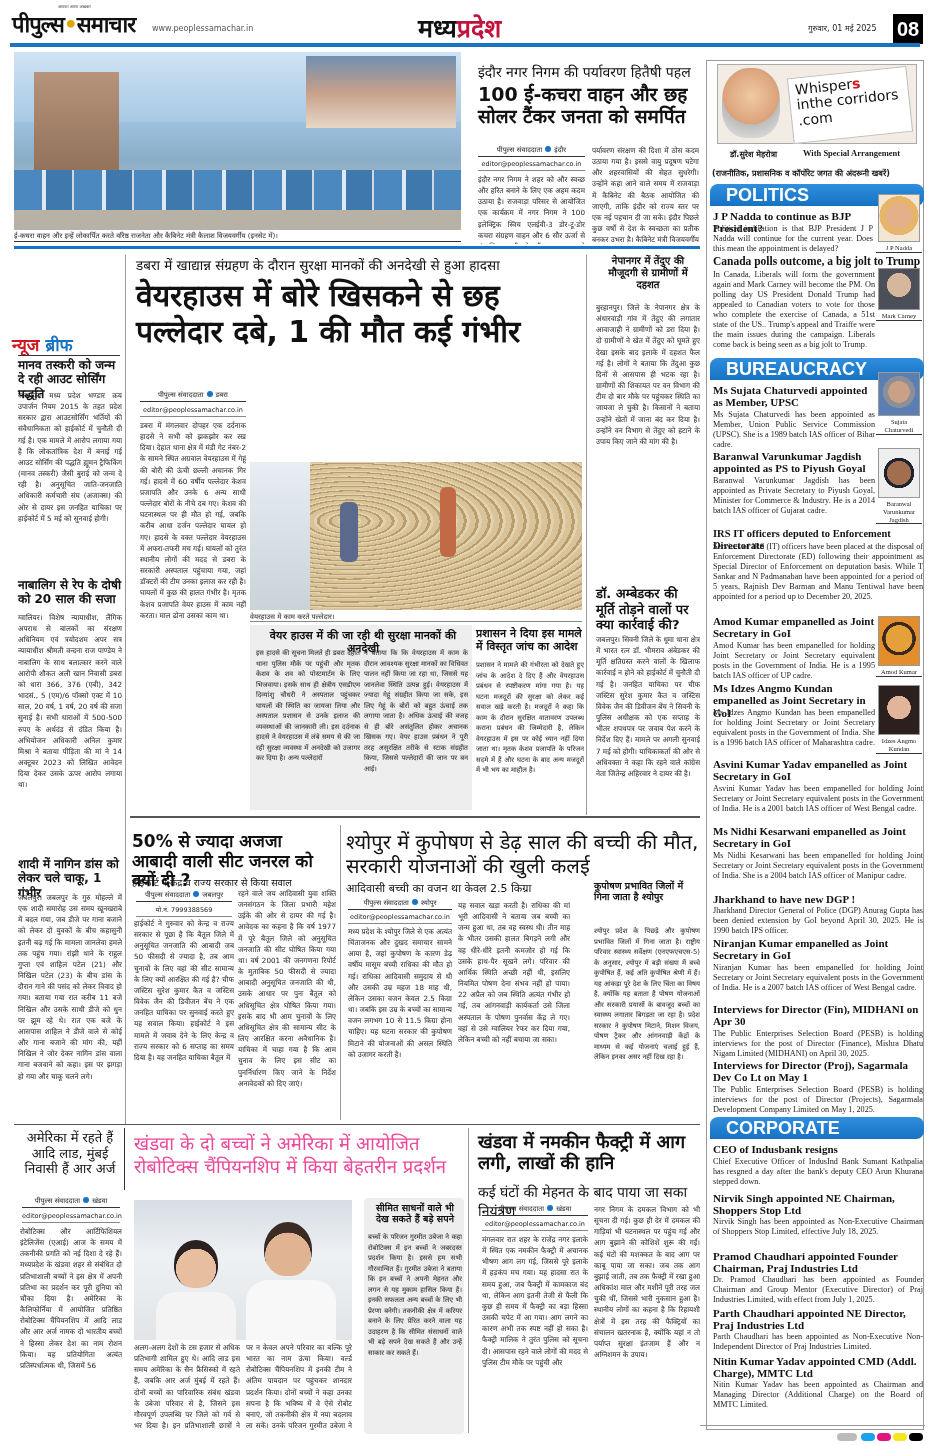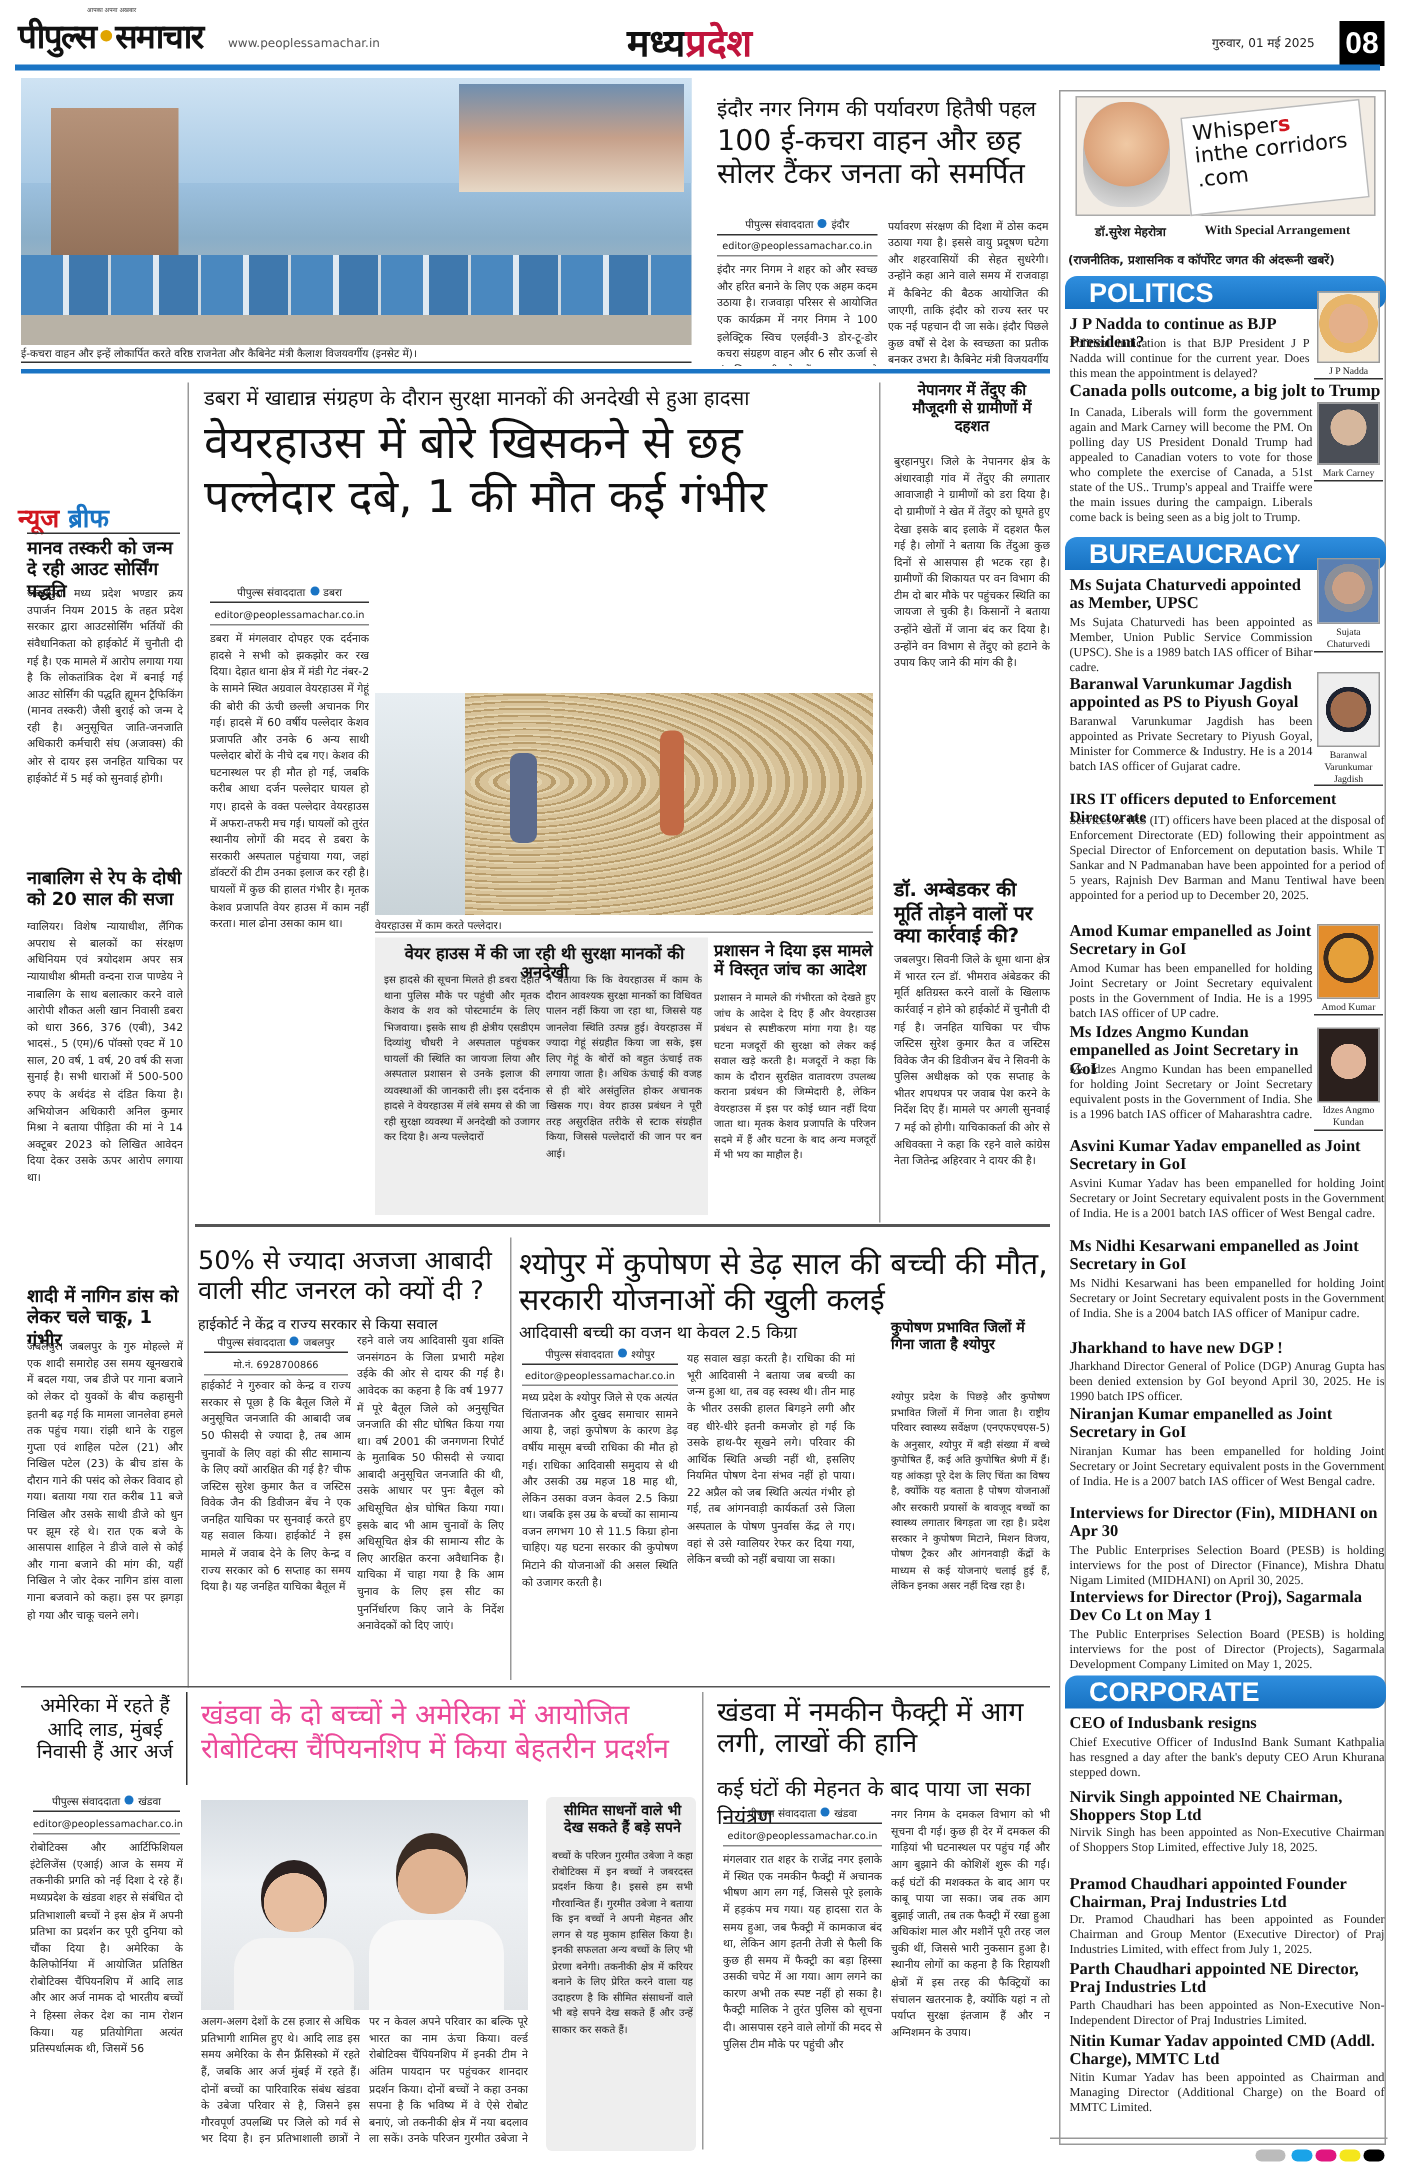--- a/index.html
+++ b/index.html
@@ -12,21 +12,21 @@
 .url{left:86px;top:24px;font-size:8px;color:#555}
 .section{left:418px;top:10px;font-size:25px;font-weight:bold;color:#111}
 .section span{color:#c0143c}
 .date{left:808px;top:22px;font-size:8px;color:#222}
 .pageno{left:893px;top:14px;width:30px;height:30px;background:#000;color:#fff;font-size:20px;font-weight:bold;text-align:center;line-height:30px;font-family:"Liberation Sans",sans-serif}
 .topbar{left:10px;top:43px;width:910px;height:4px;background:#1a74c4}
 .photo{background:linear-gradient(180deg,#b9d4ea 0%,#9cc0de 40%,#8aaec8 60%,#c9c2b4 100%)}
 .vans{background:repeating-linear-gradient(90deg,#4a88bf 0 28px,#dfe9f2 28px 32px,#3f78ad 32px 58px,#cfd8e0 58px 60px)}
 .cap{font-size:7px;color:#222;white-space:nowrap;overflow:hidden}
 .h-sub{font-size:13px;color:#111}
-.h-big{font-weight:normal;color:#111;line-height:1.15}
+.h-big{font-weight:bold;color:#111;line-height:1.15}
 .byline{font-size:7px;color:#222;border-bottom:1px solid #333;padding-bottom:2px;text-align:center}
 .byline .bl{display:inline-block;width:6px;height:6px;border-radius:50%;background:#1a74c4;margin:0 3px}
 .email{font-size:6.5px;color:#222;border-bottom:1px solid #888;text-align:center;padding:2px 0}
 .txt{font-size:7.2px;line-height:1.55;color:#222;text-align:justify;overflow:hidden}
 .rule{background:#1a74c4;height:3px}
 .vr{width:1px;background:#999}
 .hr{height:1px;background:#888}
 .nb{left:12px;top:333px;font-size:17px;font-weight:bold}
 .nb .r{color:#d1161f}.nb .b{color:#1a74c4}
 .boxhead{font-size:12px;font-weight:bold;line-height:1.2;color:#111}
@@ -112,21 +112,21 @@
 <div class="abs boxhead" style="left:596px;top:255px;width:104px;font-size:10px;text-align:center">नेपानगर में तेंदुए की मौजूदगी से ग्रामीणों में दहशत</div>
 <div class="abs txt" style="left:596px;top:302px;width:104px;height:275px">बुरहानपुर। जिले के नेपानगर क्षेत्र के अंधारवाड़ी गांव में तेंदुए की लगातार आवाजाही ने ग्रामीणों को डरा दिया है। दो ग्रामीणों ने खेत में तेंदुए को घूमते हुए देखा इसके बाद इलाके में दहशत फैल गई है। लोगों ने बताया कि तेंदुआ कुछ दिनों से आसपास ही भटक रहा है। ग्रामीणों की शिकायत पर वन विभाग की टीम दो बार मौके पर पहुंचकर स्थिति का जायजा ले चुकी है। किसानों ने बताया उन्होंने खेतों में जाना बंद कर दिया है। उन्होंने वन विभाग से तेंदुए को हटाने के उपाय किए जाने की मांग की है।</div>
 <div class="abs boxhead" style="left:596px;top:586px;width:104px;font-size:13px">डॉ. अम्बेडकर की मूर्ति तोड़ने वालों पर क्या कार्रवाई की?</div>
 <div class="abs txt" style="left:596px;top:634px;width:104px;height:180px">जबलपुर। सिवनी जिले के धूमा थाना क्षेत्र में भारत रत्न डॉ. भीमराव अंबेडकर की मूर्ति क्षतिग्रस्त करने वालों के खिलाफ कार्रवाई न होने को हाईकोर्ट में चुनौती दी गई है। जनहित याचिका पर चीफ जस्टिस सुरेश कुमार कैत व जस्टिस विवेक जैन की डिवीजन बेंच ने सिवनी के पुलिस अधीक्षक को एक सप्ताह के भीतर शपथपत्र पर जवाब पेश करने के निर्देश दिए हैं। मामले पर अगली सुनवाई 7 मई को होगी। याचिकाकर्ता की ओर से अधिवक्ता ने कहा कि रहने वाले कांग्रेस नेता जितेन्द्र अहिरवार ने दायर की है।</div>
 
 <div class="abs rule" style="left:130px;top:816px;width:570px;height:2px;background:#555"></div>
 
 <div class="abs h-big" style="left:132px;top:832px;width:200px;font-size:17px">50% से ज्यादा अजजा आबादी वाली सीट जनरल को क्यों दी ?</div>
 <div class="abs h-sub" style="left:132px;top:876px;width:205px;font-size:9.5px">हाईकोर्ट ने केंद्र व राज्य सरकार से किया सवाल</div>
 <div class="abs byline" style="left:136px;top:890px;width:96px"><span>पीपुल्स संवाददाता</span><span class="bl"></span><span>जबलपुर</span></div>
-<div class="abs email" style="left:136px;top:903px;width:96px">मो.नं. 6928700866</div>
+<div class="abs email" style="left:136px;top:903px;width:96px">मो.नं. 7999388569</div>
 <div class="abs txt" style="left:134px;top:918px;width:100px;height:200px">हाईकोर्ट ने गुरुवार को केन्द्र व राज्य सरकार से पूछा है कि बैतूल जिले में अनुसूचित जनजाति की आबादी जब 50 फीसदी से ज्यादा है, तब आम चुनावों के लिए वहां की सीट सामान्य के लिए क्यों आरक्षित की गई है? चीफ जस्टिस सुरेश कुमार कैत व जस्टिस विवेक जैन की डिवीजन बेंच ने एक जनहित याचिका पर सुनवाई करते हुए यह सवाल किया। हाईकोर्ट ने इस मामले में जवाब देने के लिए केन्द्र व राज्य सरकार को 6 सप्ताह का समय दिया है। यह जनहित याचिका बैतूल में</div>
 <div class="abs txt" style="left:238px;top:888px;width:98px;height:230px">रहने वाले जय आदिवासी युवा शक्ति जनसंगठन के जिला प्रभारी महेश उईके की ओर से दायर की गई है। आवेदक का कहना है कि वर्ष 1977 में पूरे बैतूल जिले को अनुसूचित जनजाति की सीट घोषित किया गया था। वर्ष 2001 की जनगणना रिपोर्ट के मुताबिक 50 फीसदी से ज्यादा आबादी अनुसूचित जनजाति की थी, उसके आधार पर पुनः बैतूल को अधिसूचित क्षेत्र घोषित किया गया। इसके बाद भी आम चुनावों के लिए अधिसूचित क्षेत्र की सामान्य सीट के लिए आरक्षित करना अवैधानिक है। याचिका में चाहा गया है कि आम चुनाव के लिए इस सीट का पुनर्निर्धारण किए जाने के निर्देश अनावेदकों को दिए जाएं।</div>
 <div class="abs vr" style="left:340px;top:825px;height:295px"></div>
 
 <div class="abs" style="left:346px;top:830px;width:355px;font-size:20px;line-height:1.2;color:#111">श्योपुर में कुपोषण से डेढ़ साल की बच्ची की मौत, सरकारी योजनाओं की खुली कलई</div>
 <div class="abs h-sub" style="left:346px;top:880px;width:240px;font-size:11px">आदिवासी बच्ची का वजन था केवल 2.5 किग्रा</div>
 <div class="abs byline" style="left:348px;top:898px;width:104px"><span>पीपुल्स संवाददाता</span><span class="bl"></span><span>श्योपुर</span></div>
 <div class="abs email" style="left:348px;top:911px;width:104px">editor@peoplessamachar.co.in</div>
 <div class="abs txt" style="left:348px;top:926px;width:104px;height:192px">मध्य प्रदेश के श्योपुर जिले से एक अत्यंत चिंताजनक और दुखद समाचार सामने आया है, जहां कुपोषण के कारण डेढ़ वर्षीय मासूम बच्ची राधिका की मौत हो गई। राधिका आदिवासी समुदाय से थी और उसकी उम्र महज 18 माह थी, लेकिन उसका वजन केवल 2.5 किग्रा था। जबकि इस उम्र के बच्चों का सामान्य वजन लगभग 10 से 11.5 किग्रा होना चाहिए। यह घटना सरकार की कुपोषण मिटाने की योजनाओं की असल स्थिति को उजागर करती है।</div>
 <div class="abs txt" style="left:458px;top:900px;width:112px;height:218px">यह सवाल खड़ा करती है। राधिका की मां भूरी आदिवासी ने बताया जब बच्ची का जन्म हुआ था, तब वह स्वस्थ थी। तीन माह के भीतर उसकी हालत बिगड़ने लगी और वह धीरे-धीरे इतनी कमजोर हो गई कि उसके हाथ-पैर सूखने लगे। परिवार की आर्थिक स्थिति अच्छी नहीं थी, इसलिए नियमित पोषण देना संभव नहीं हो पाया। 22 अप्रैल को जब स्थिति अत्यंत गंभीर हो गई, तब आंगनवाड़ी कार्यकर्ता उसे जिला अस्पताल के पोषण पुनर्वास केंद्र ले गए। वहां से उसे ग्वालियर रेफर कर दिया गया, लेकिन बच्ची को नहीं बचाया जा सका।</div>

